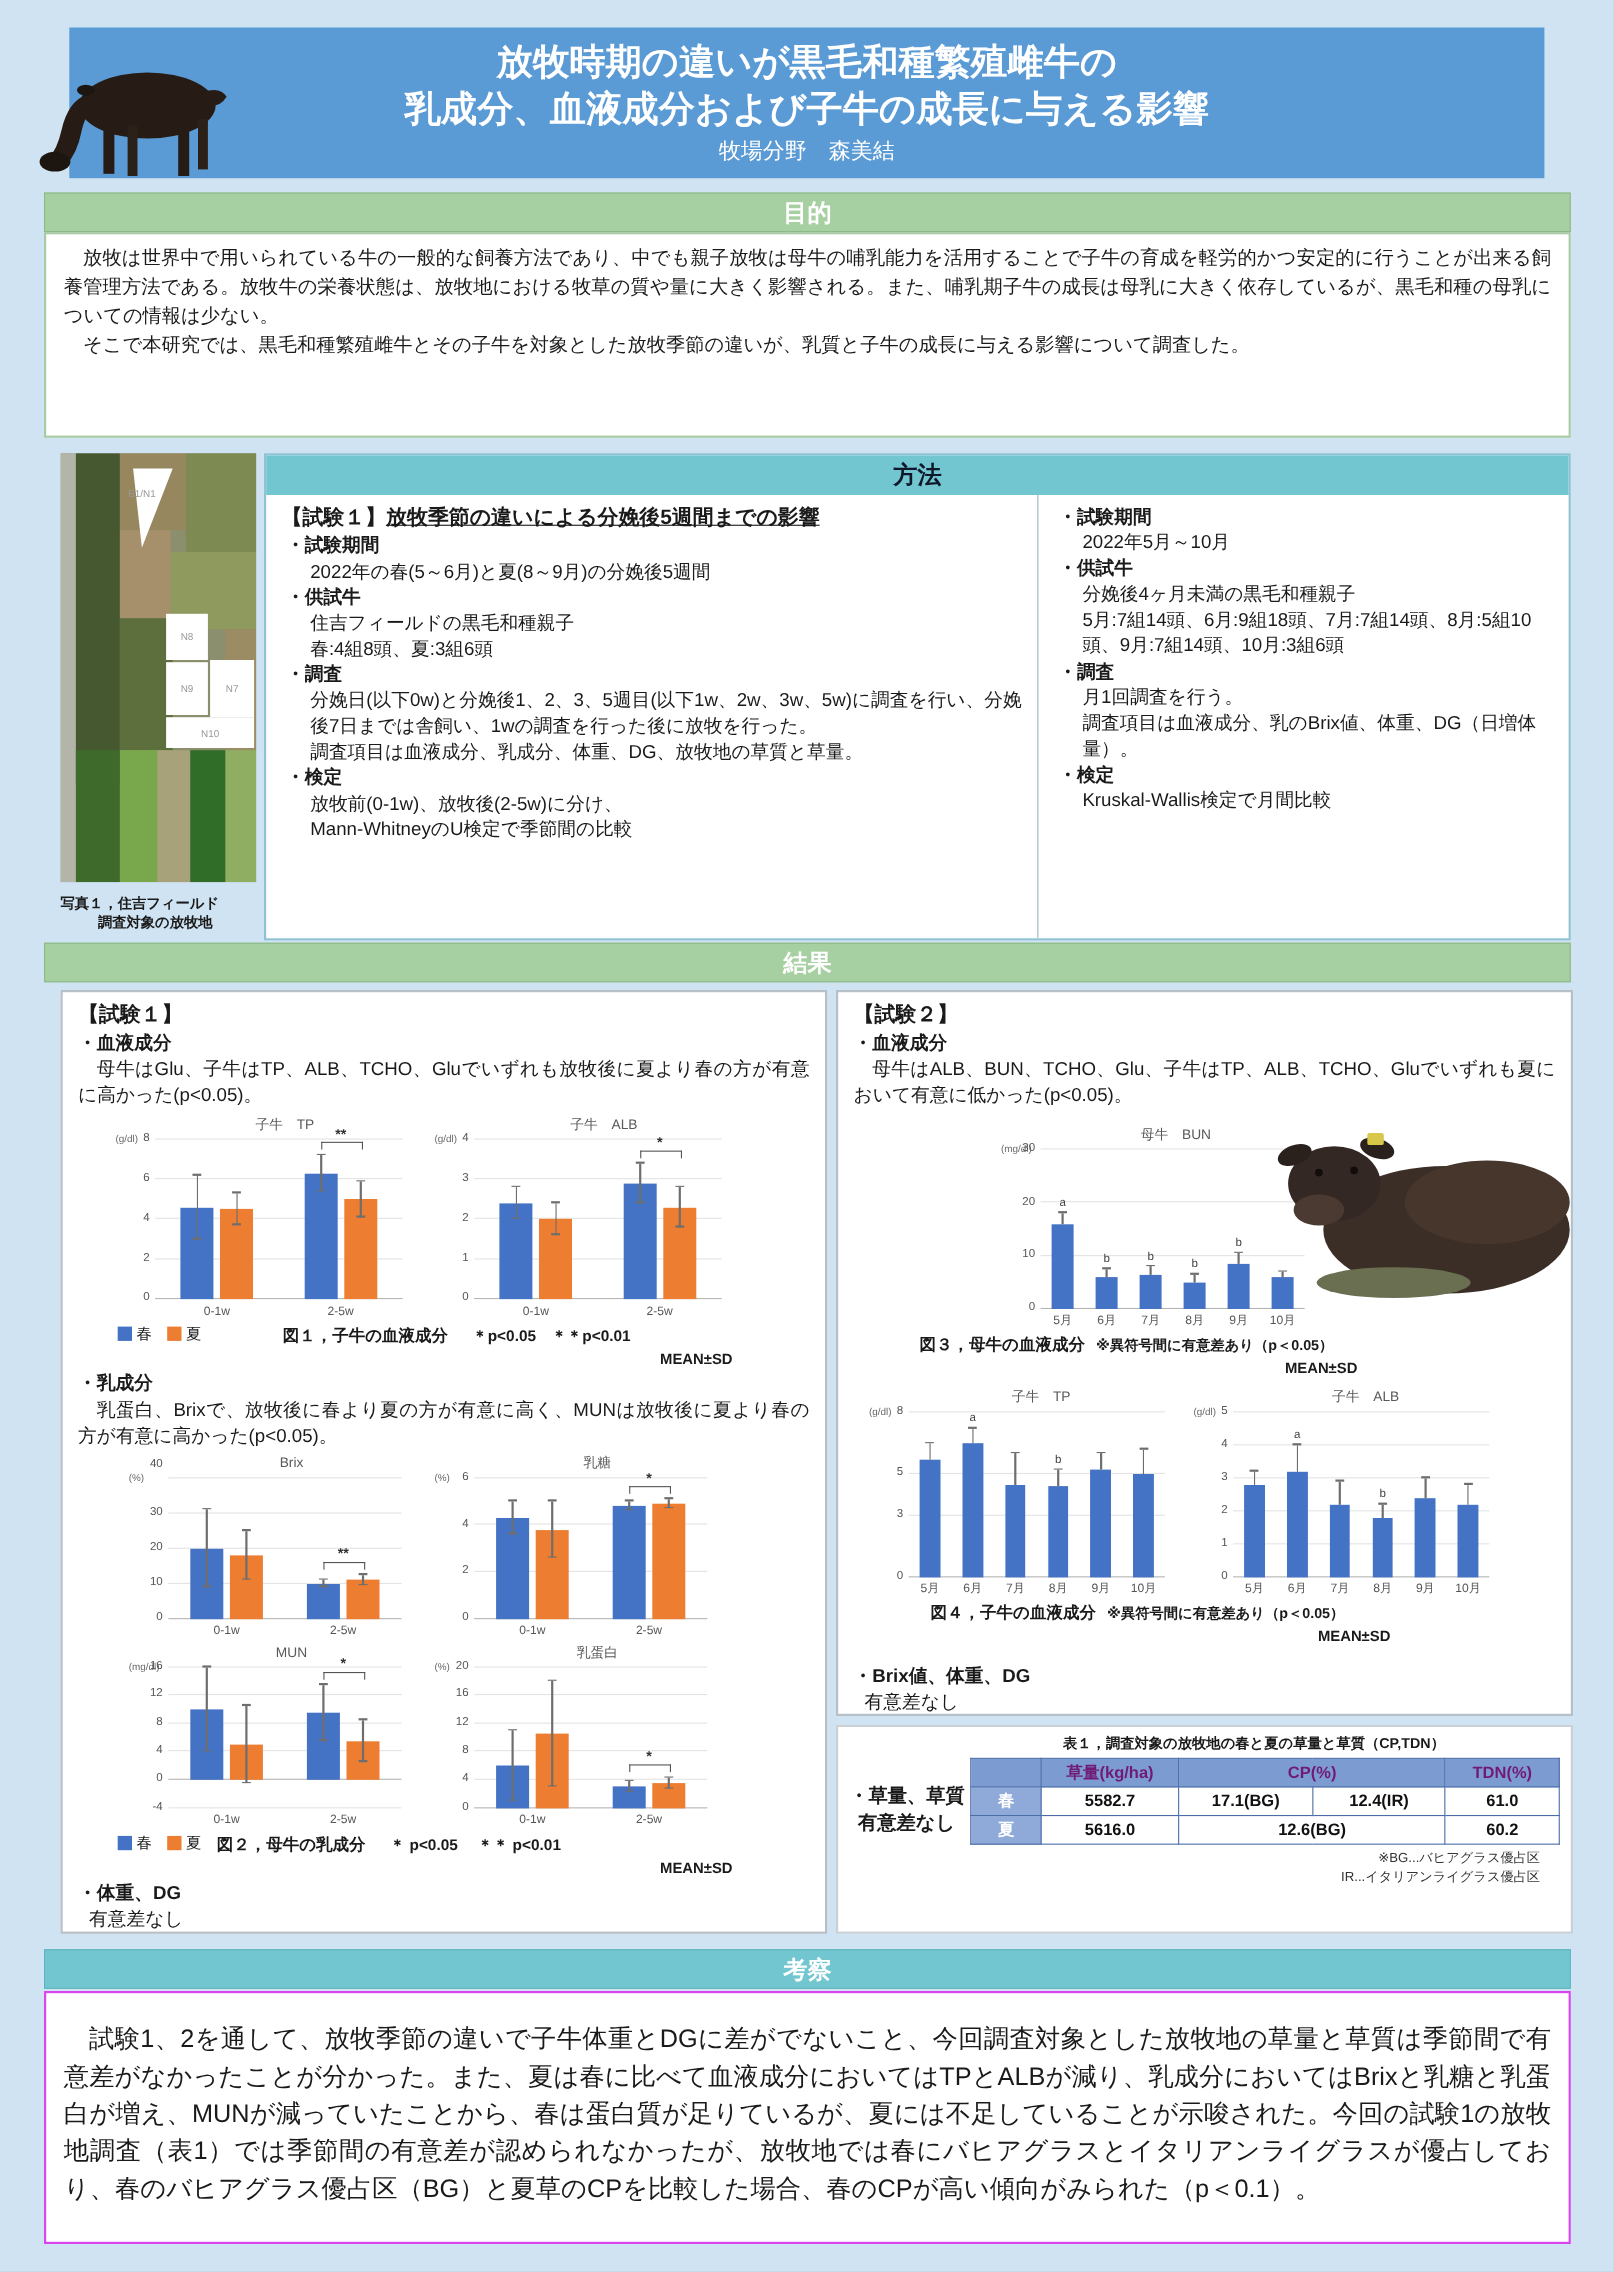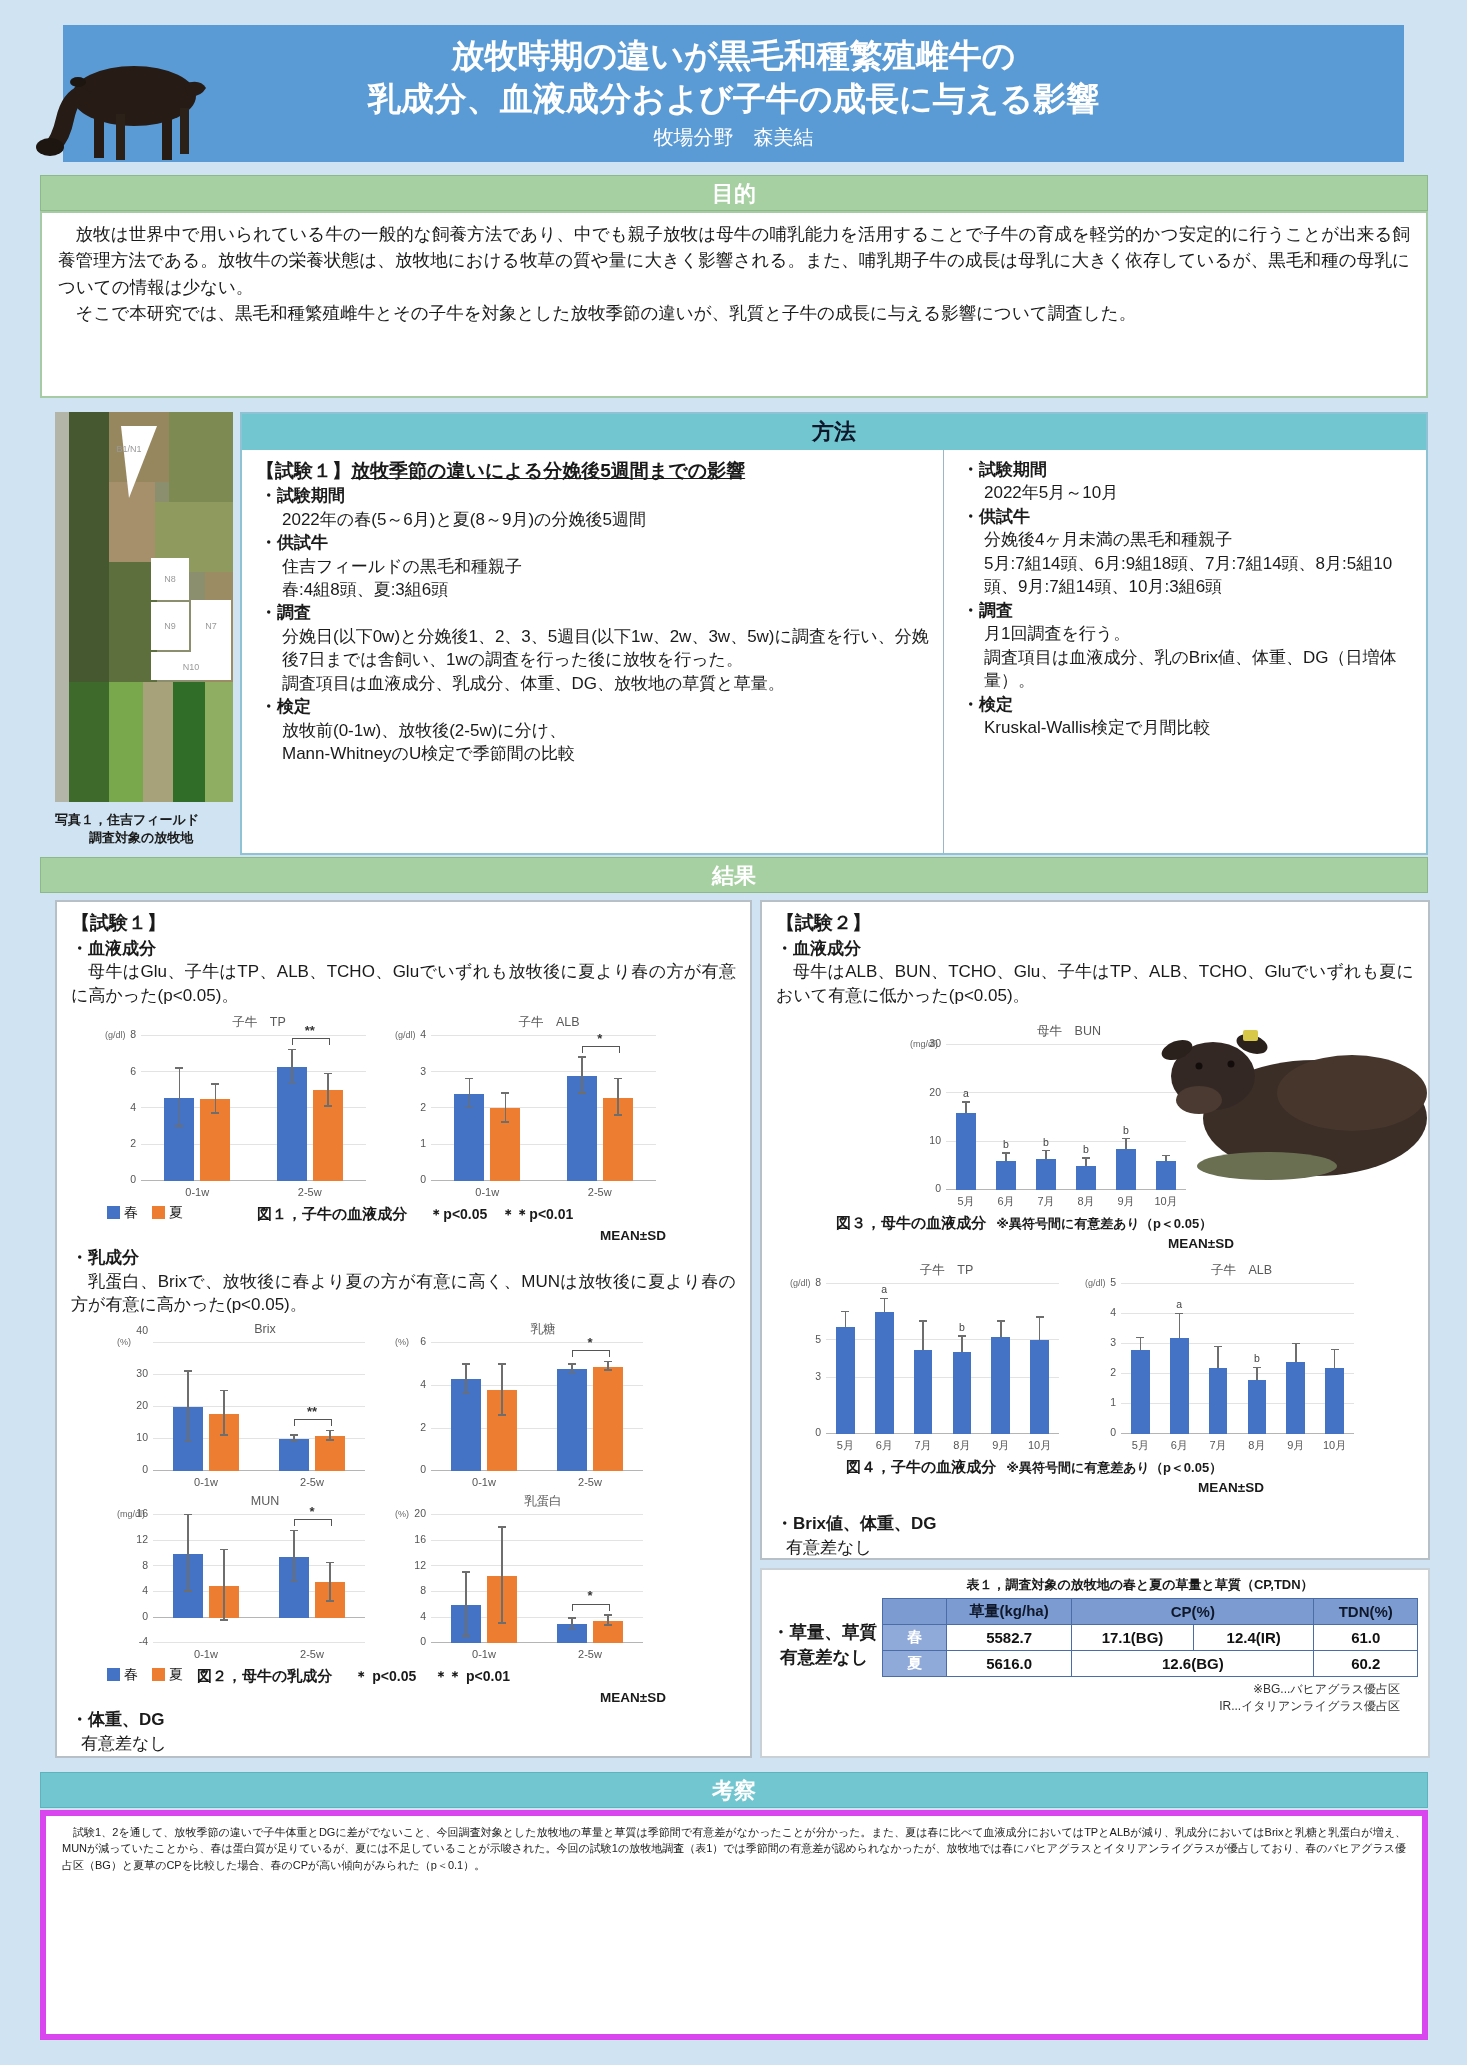--- a/index.html
+++ b/index.html
@@ -85,29 +85,29 @@
 
   .cow-rest{position:absolute;right:-4px;top:96px;width:285px;height:185px;z-index:5;}
 
   
   .tbl-title{font-size:13px;font-weight:bold;text-align:center;margin:2px 0 4px 90px;}
   #grass-flex{display:flex;}
   #grass-label{width:118px;font-weight:bold;font-size:17.5px;line-height:1.45;padding-top:22px;}
   #grass-label .g2{font-weight:normal;font-weight:bold;padding-left:8px;}
   table.t1{border-collapse:collapse;}
   .t1 th,.t1 td{border:1.6px solid #4a6da8;font-size:15px;padding:3px 8px;text-align:center;}
-  .t1 th{background:#7C9CD1;color:#0f172a;font-weight:bold;}
+  .t1 th{background:#7C9CD1;color:#701a75;font-weight:bold;}
   .t1 td.season{background:#8FA9D9;color:#fff;font-weight:bold;width:52px;}
   .t1 td{background:#fff;font-weight:bold;color:#111;}
   .t1 .w-yield{width:118px;} .t1 .w-cp{width:112px;} .t1 .w-tdn{width:92px;}
   .tbl-notes{font-size:12px;color:#333;text-align:right;margin-top:4px;line-height:1.4;padding-right:18px;}
 
   
-  #disc-box{left:40px;top:1810px;width:1388px;height:230px;border:6px solid #d946ef;
-    padding:8px 16px;font-size:11px;line-height:1.48;text-align:justify;}
+  #disc-box{left:40px;top:1810px;width:1388px;height:230px;border:2px solid #d946ef;
+    padding:24px 16px;font-size:23px;line-height:1.48;text-align:justify;}
   #disc-box p{margin:0;text-indent:1em;}
   #disc-p2{color:#E8762C;font-weight:bold;}
 </style>
 </head>
 <body>
 
 <div id="poster">
 
   <div class="banner">
     <div class="t1">放牧時期の違いが黒毛和種繁殖雌牛の</div>

